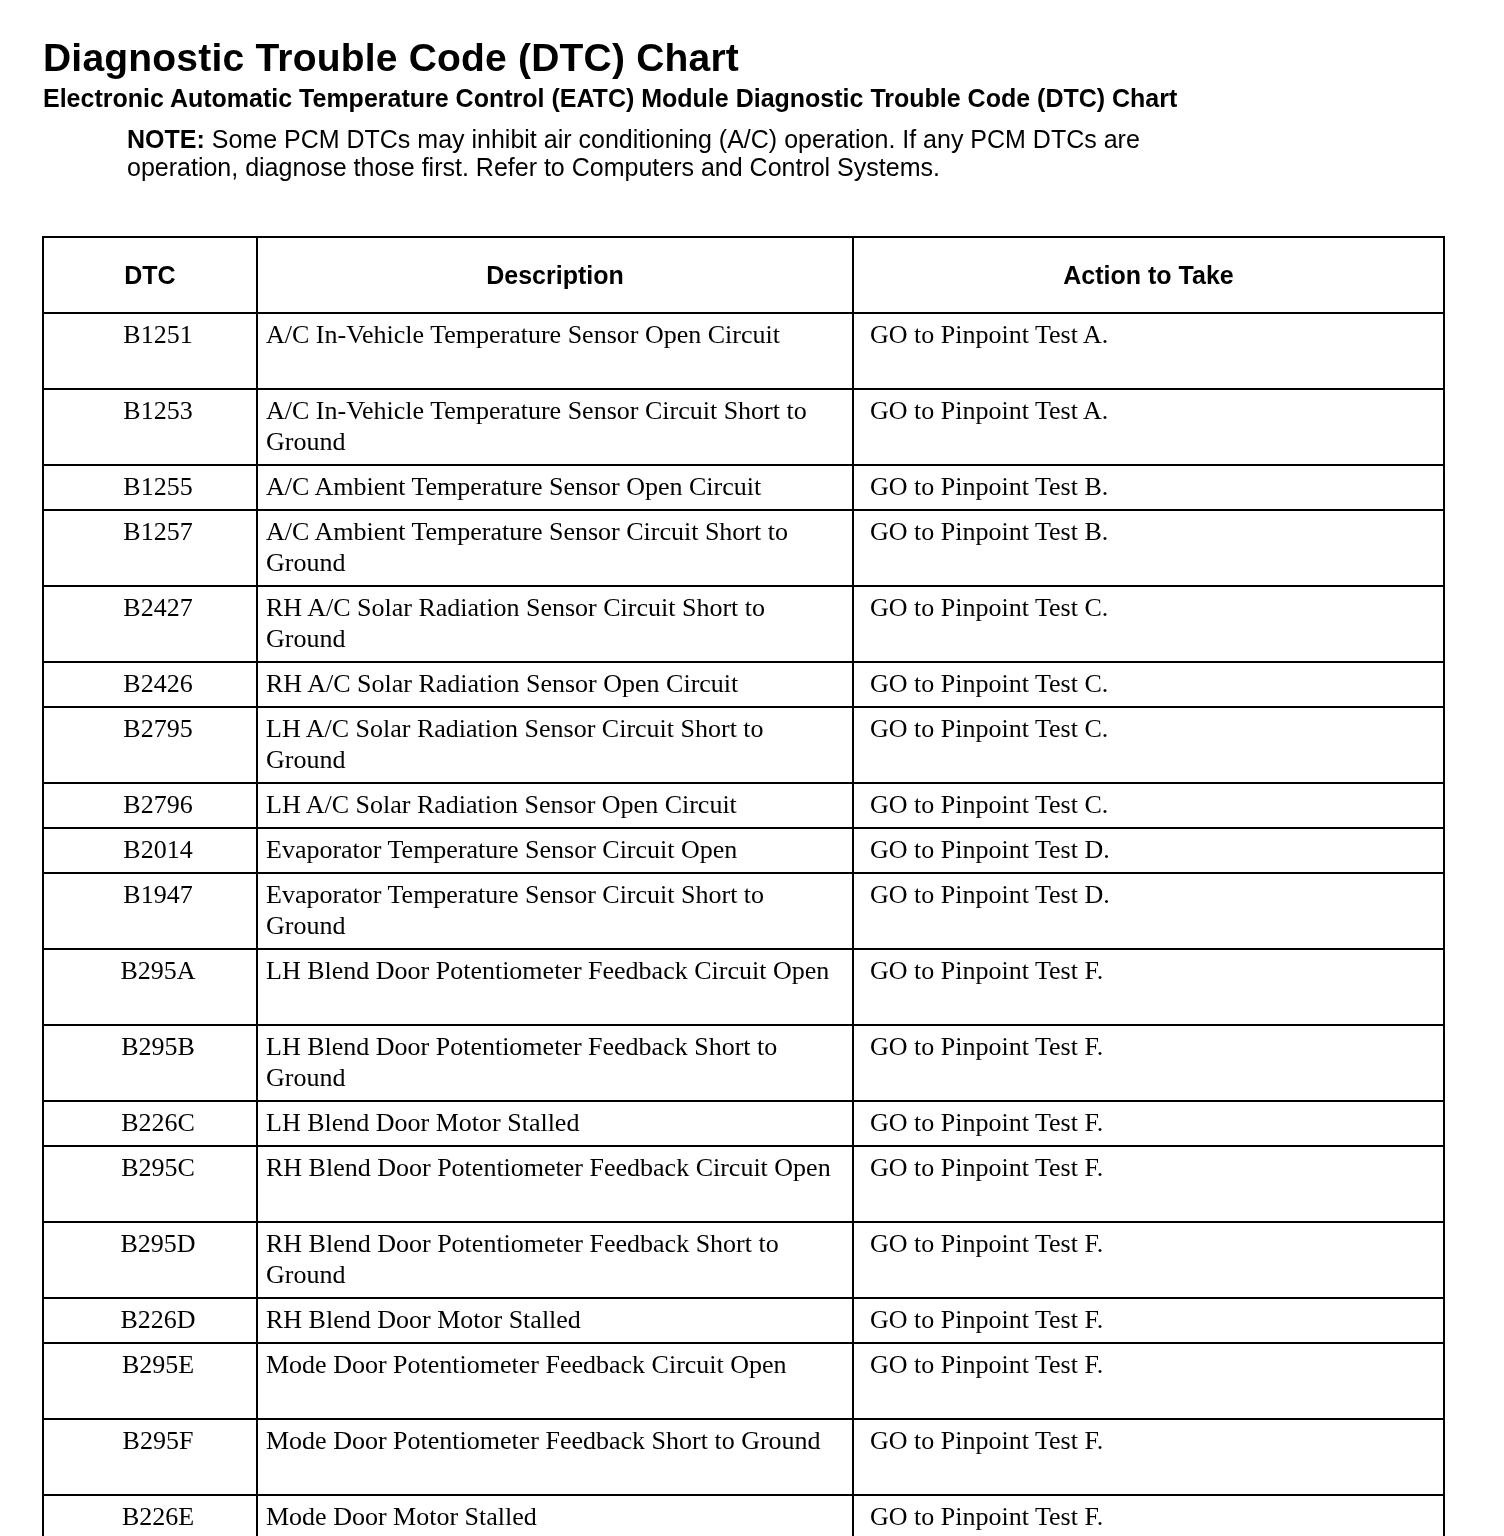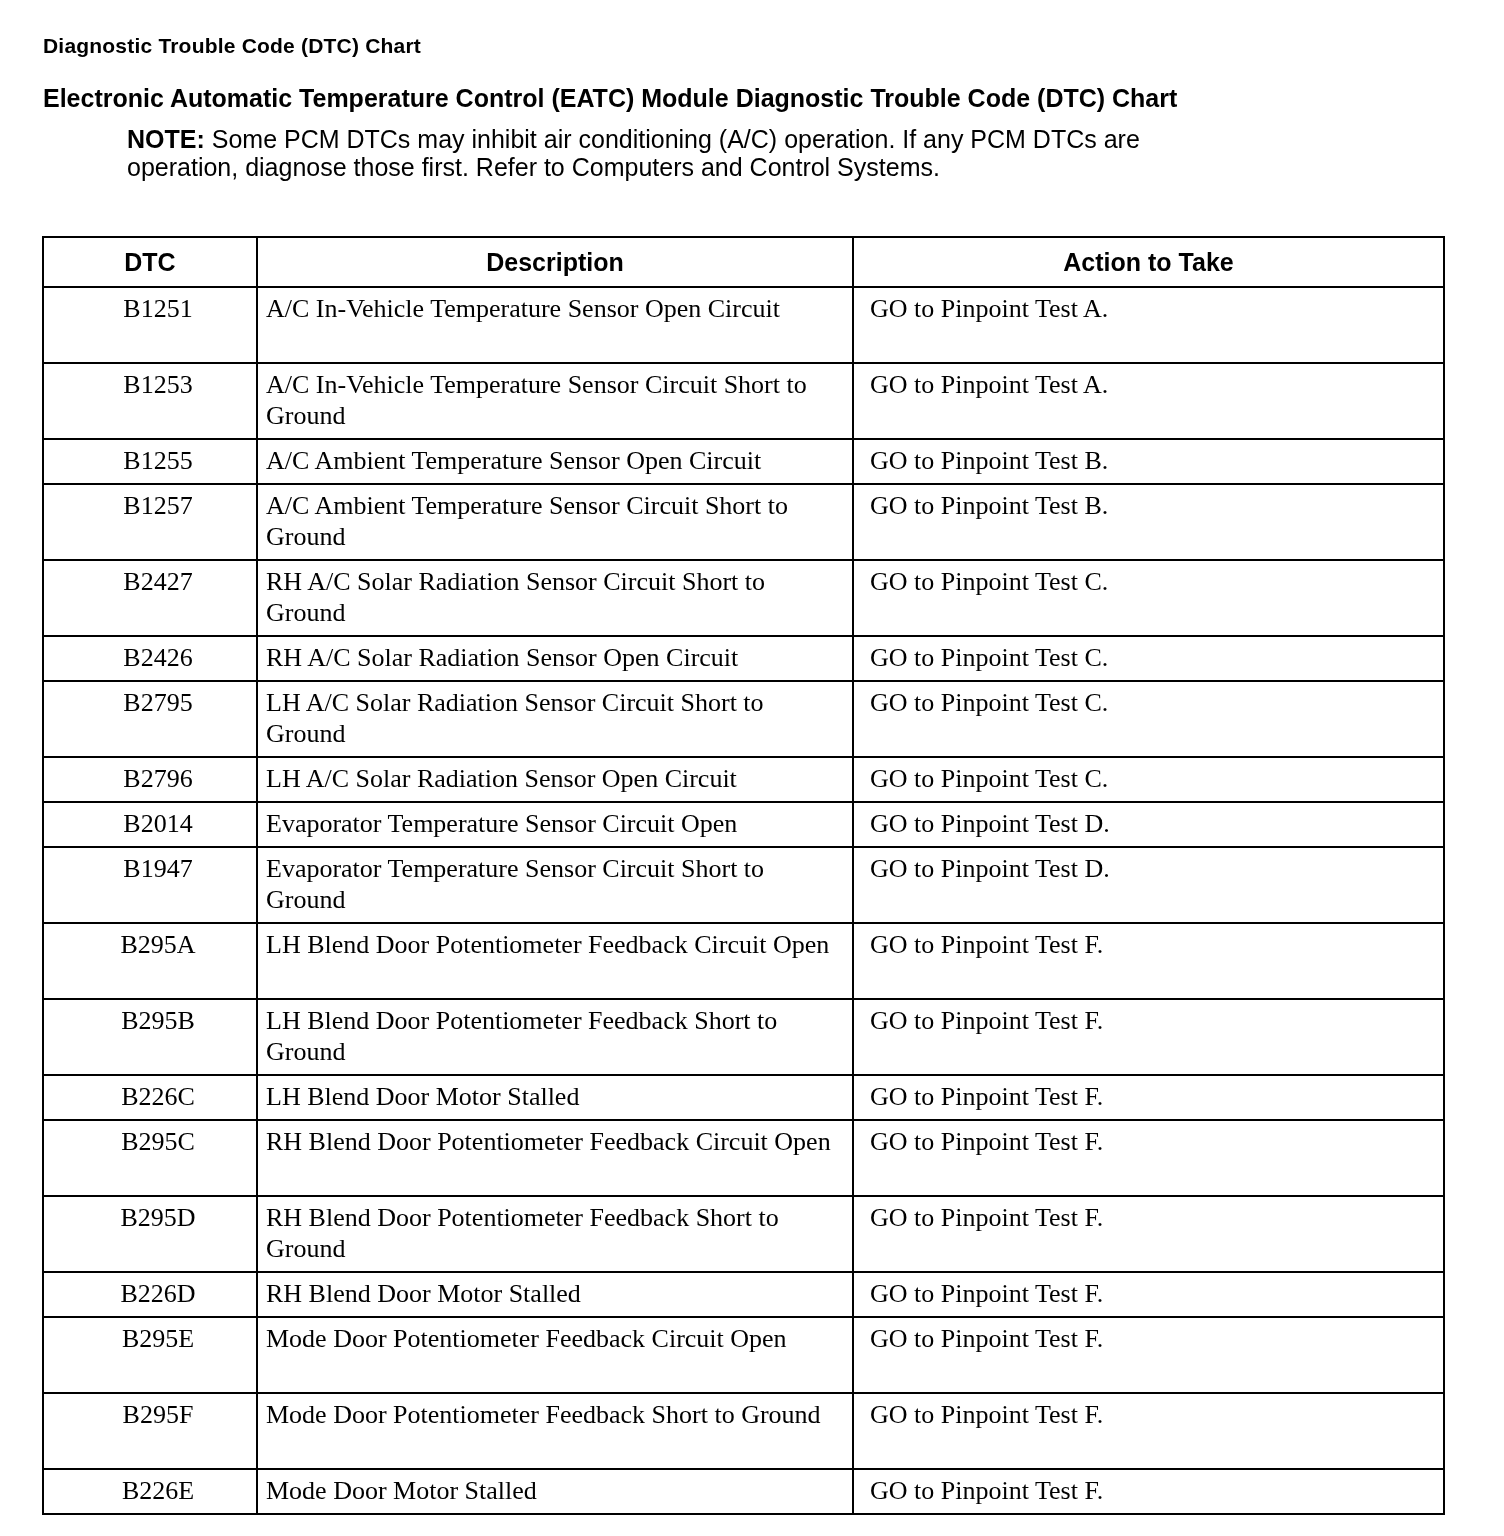--- a/index.html
+++ b/index.html
@@ -13,21 +13,21 @@
       height: 1536px;
       position: relative;
       overflow: hidden;
     }
     .page-title {
       position: absolute;
       left: 43px;
       top: 12px;
       font-family: "Liberation Sans", sans-serif;
       font-weight: bold;
-      font-size: 21px;
+      font-size: 39px;
       line-height: 40px;
       letter-spacing: 0.2px;
       white-space: nowrap;
     }
     .section-title {
       position: absolute;
       left: 43px;
       top: 83px;
       font-family: "Liberation Sans", sans-serif;
       font-weight: bold;
@@ -56,21 +56,21 @@
       left: 42px;
       top: 236px;
       width: 1401px;
       border-collapse: collapse;
       table-layout: fixed;
     }
     table.dtc-table th,
     table.dtc-table td {
       border: 2px solid #000000;
       vertical-align: top;
-      padding: 3px;
+      padding: 16px;
     }
     table.dtc-table th {
       font-family: "Liberation Sans", sans-serif;
       font-weight: bold;
       font-size: 25px;
       height: 42px;
       text-align: center;
       vertical-align: middle;
     }
     table.dtc-table td {

